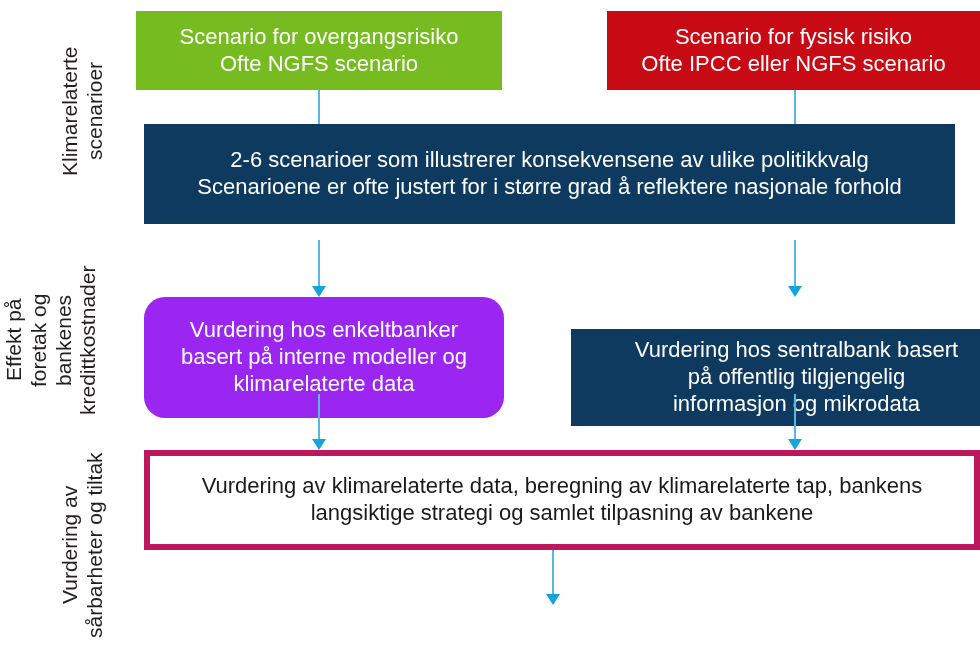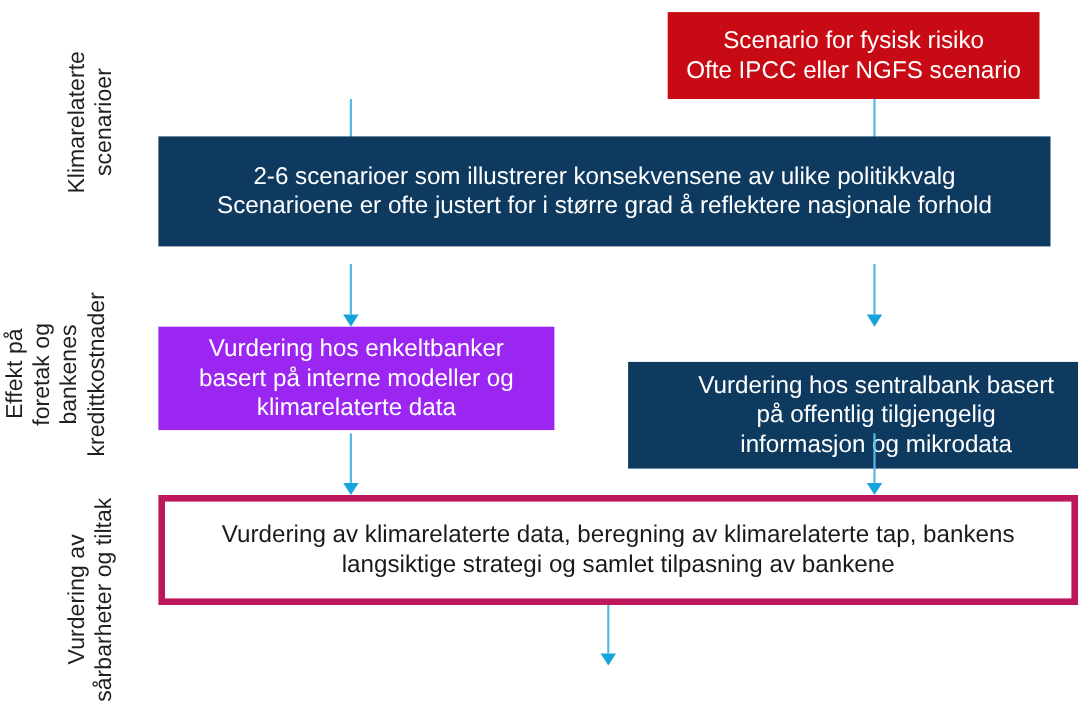--- a/index.html
+++ b/index.html
@@ -86,22 +86,24 @@
 scenarioer</div>
 
   <div class="row-label" style="left:2px; top:252px; width:132px; height:176px;">Effekt på
 foretak og
 bankenes
 kredittkostnader</div>
 
   <div class="row-label" style="left:58px; top:436px; width:76px; height:218px;">Vurdering av
 sårbarheter og tiltak</div>
 
+  <div class="box green" style="left:136px; top:11px; width:366px; height:79px;">Scenario for overgangsrisiko
+Ofte NGFS scenario</div>
 
-  <div class="box red" style="left:607px; top:11px; width:338px; height:79px;">Scenario for fysisk risiko
+  <div class="box red" style="left:607px; top:11px; width:373px; height:79px;">Scenario for fysisk risiko
 Ofte IPCC eller NGFS scenario</div>
 
   <div class="arrow" style="left:311px; top:90px; height:50px;">
     <div class="shaft" style="height:39px;"></div>
     <div class="head" style="top:39px;"></div>
   </div>
 
   <div class="arrow" style="left:787px; top:90px; height:50px;">
     <div class="shaft" style="height:39px;"></div>
     <div class="head" style="top:39px;"></div>
@@ -113,21 +115,21 @@
   <div class="arrow" style="left:311px; top:240px; height:57px;">
     <div class="shaft" style="height:46px;"></div>
     <div class="head" style="top:46px;"></div>
   </div>
 
   <div class="arrow" style="left:787px; top:240px; height:57px;">
     <div class="shaft" style="height:46px;"></div>
     <div class="head" style="top:46px;"></div>
   </div>
 
-  <div class="box purple" style="left:144px; top:297px; width:360px; height:94px;">Vurdering hos enkeltbanker
+  <div class="box purple" style="left:144px; top:297px; width:360px; height:121px;border-radius:21px;">Vurdering hos enkeltbanker
 basert på interne modeller og
 klimarelaterte data</div>
 
   <div class="box navy" style="left:571px; top:297px; width:451px; height:97px;margin-top:32px;">Vurdering hos sentralbank basert
 på offentlig tilgjengelig
 informasjon og mikrodata</div>
 
   <div class="arrow" style="left:311px; top:394px; height:56px;">
     <div class="shaft" style="height:45px;"></div>
     <div class="head" style="top:45px;"></div>

